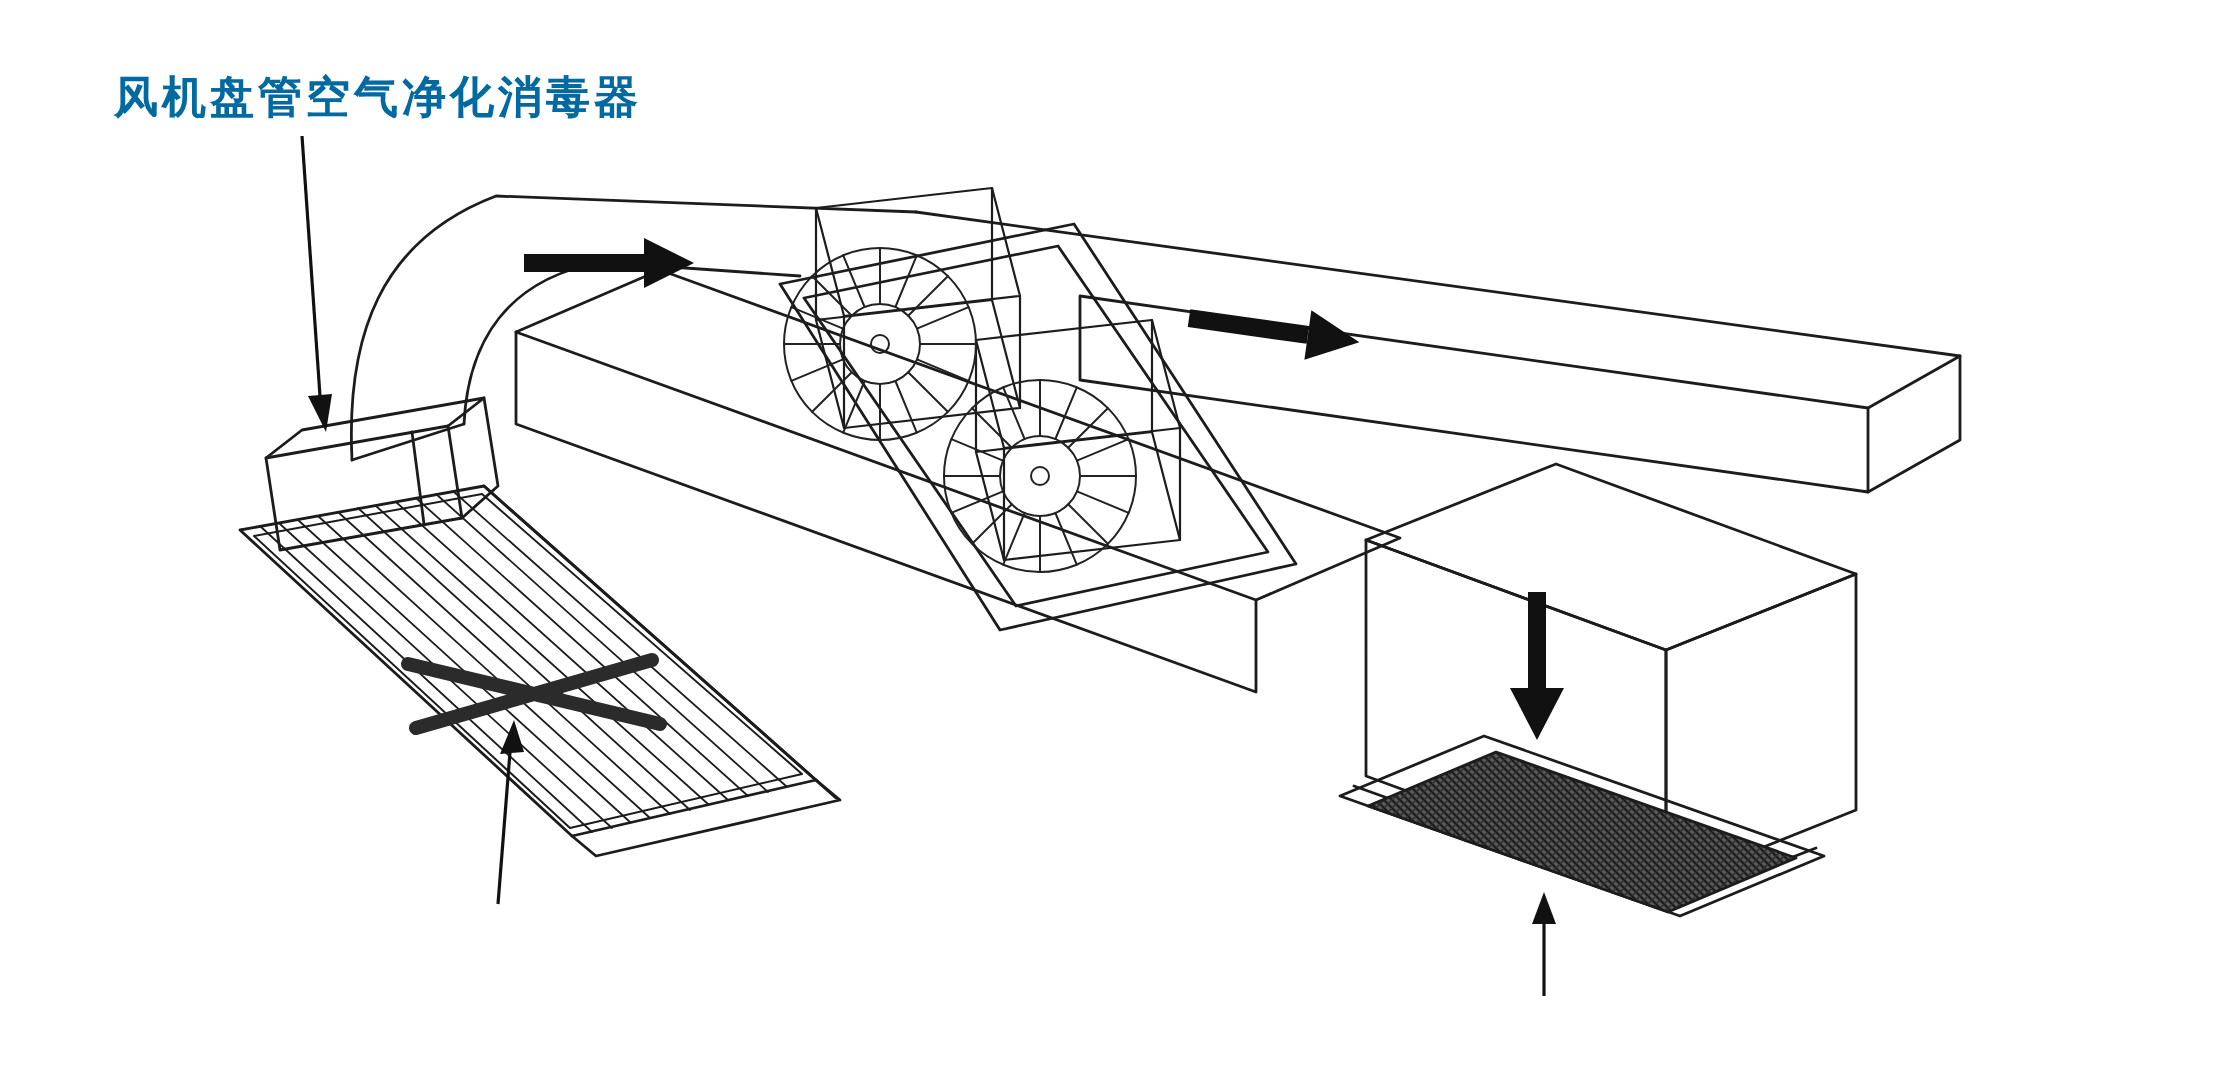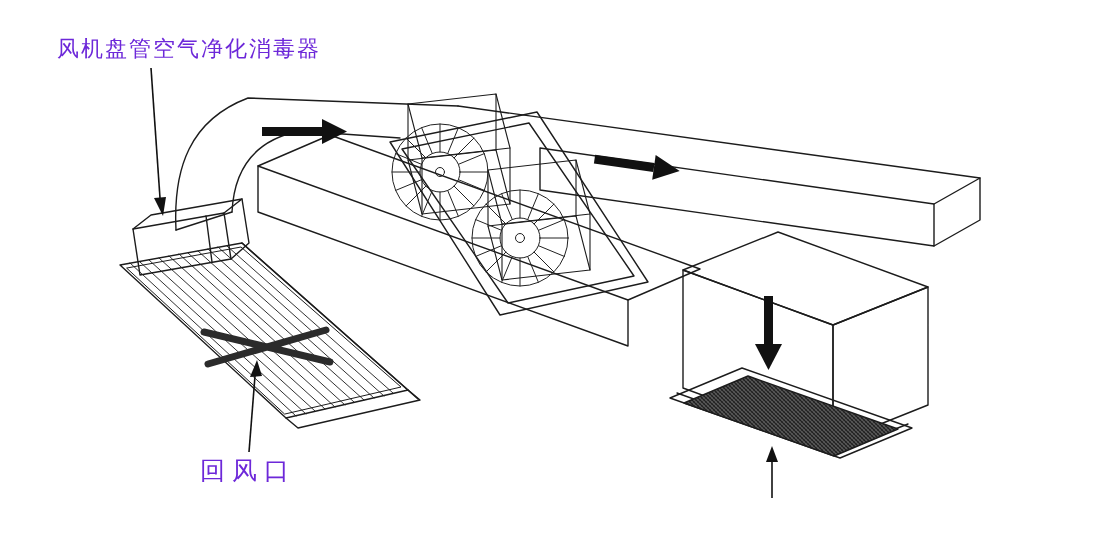--- a/index.html
+++ b/index.html
@@ -15,22 +15,22 @@
     background: #ffffff;
     overflow: hidden;
   }
   #line-art {
     position: absolute;
     left: 0;
     top: 0;
   }
   .diagram-label {
     position: absolute;
-    color: #6d28d9;
-    font-weight: normal;
+    color: #0369a1;
+    font-weight: bold;
     white-space: nowrap;
     user-select: none;
   }
   #label-device {
     left: 57px;
     top: 34px;
     font-size: 22px;
     letter-spacing: 2px;
   }
   #label-return {
@@ -163,15 +163,14 @@
       </g>
       <g>
         <line x1="772" y1="498" x2="772" y2="461"></line>
         <polygon points="766,462 778,462 772,446" stroke="none"></polygon>
       </g>
     </g>
   </svg>
 
   <div id="label-device" class="diagram-label">风机盘管空气净化消毒器</div>
 
-  <div id="label-return" class="diagram-label">回风口</div>
 
 </div>
 
 </body></html>

